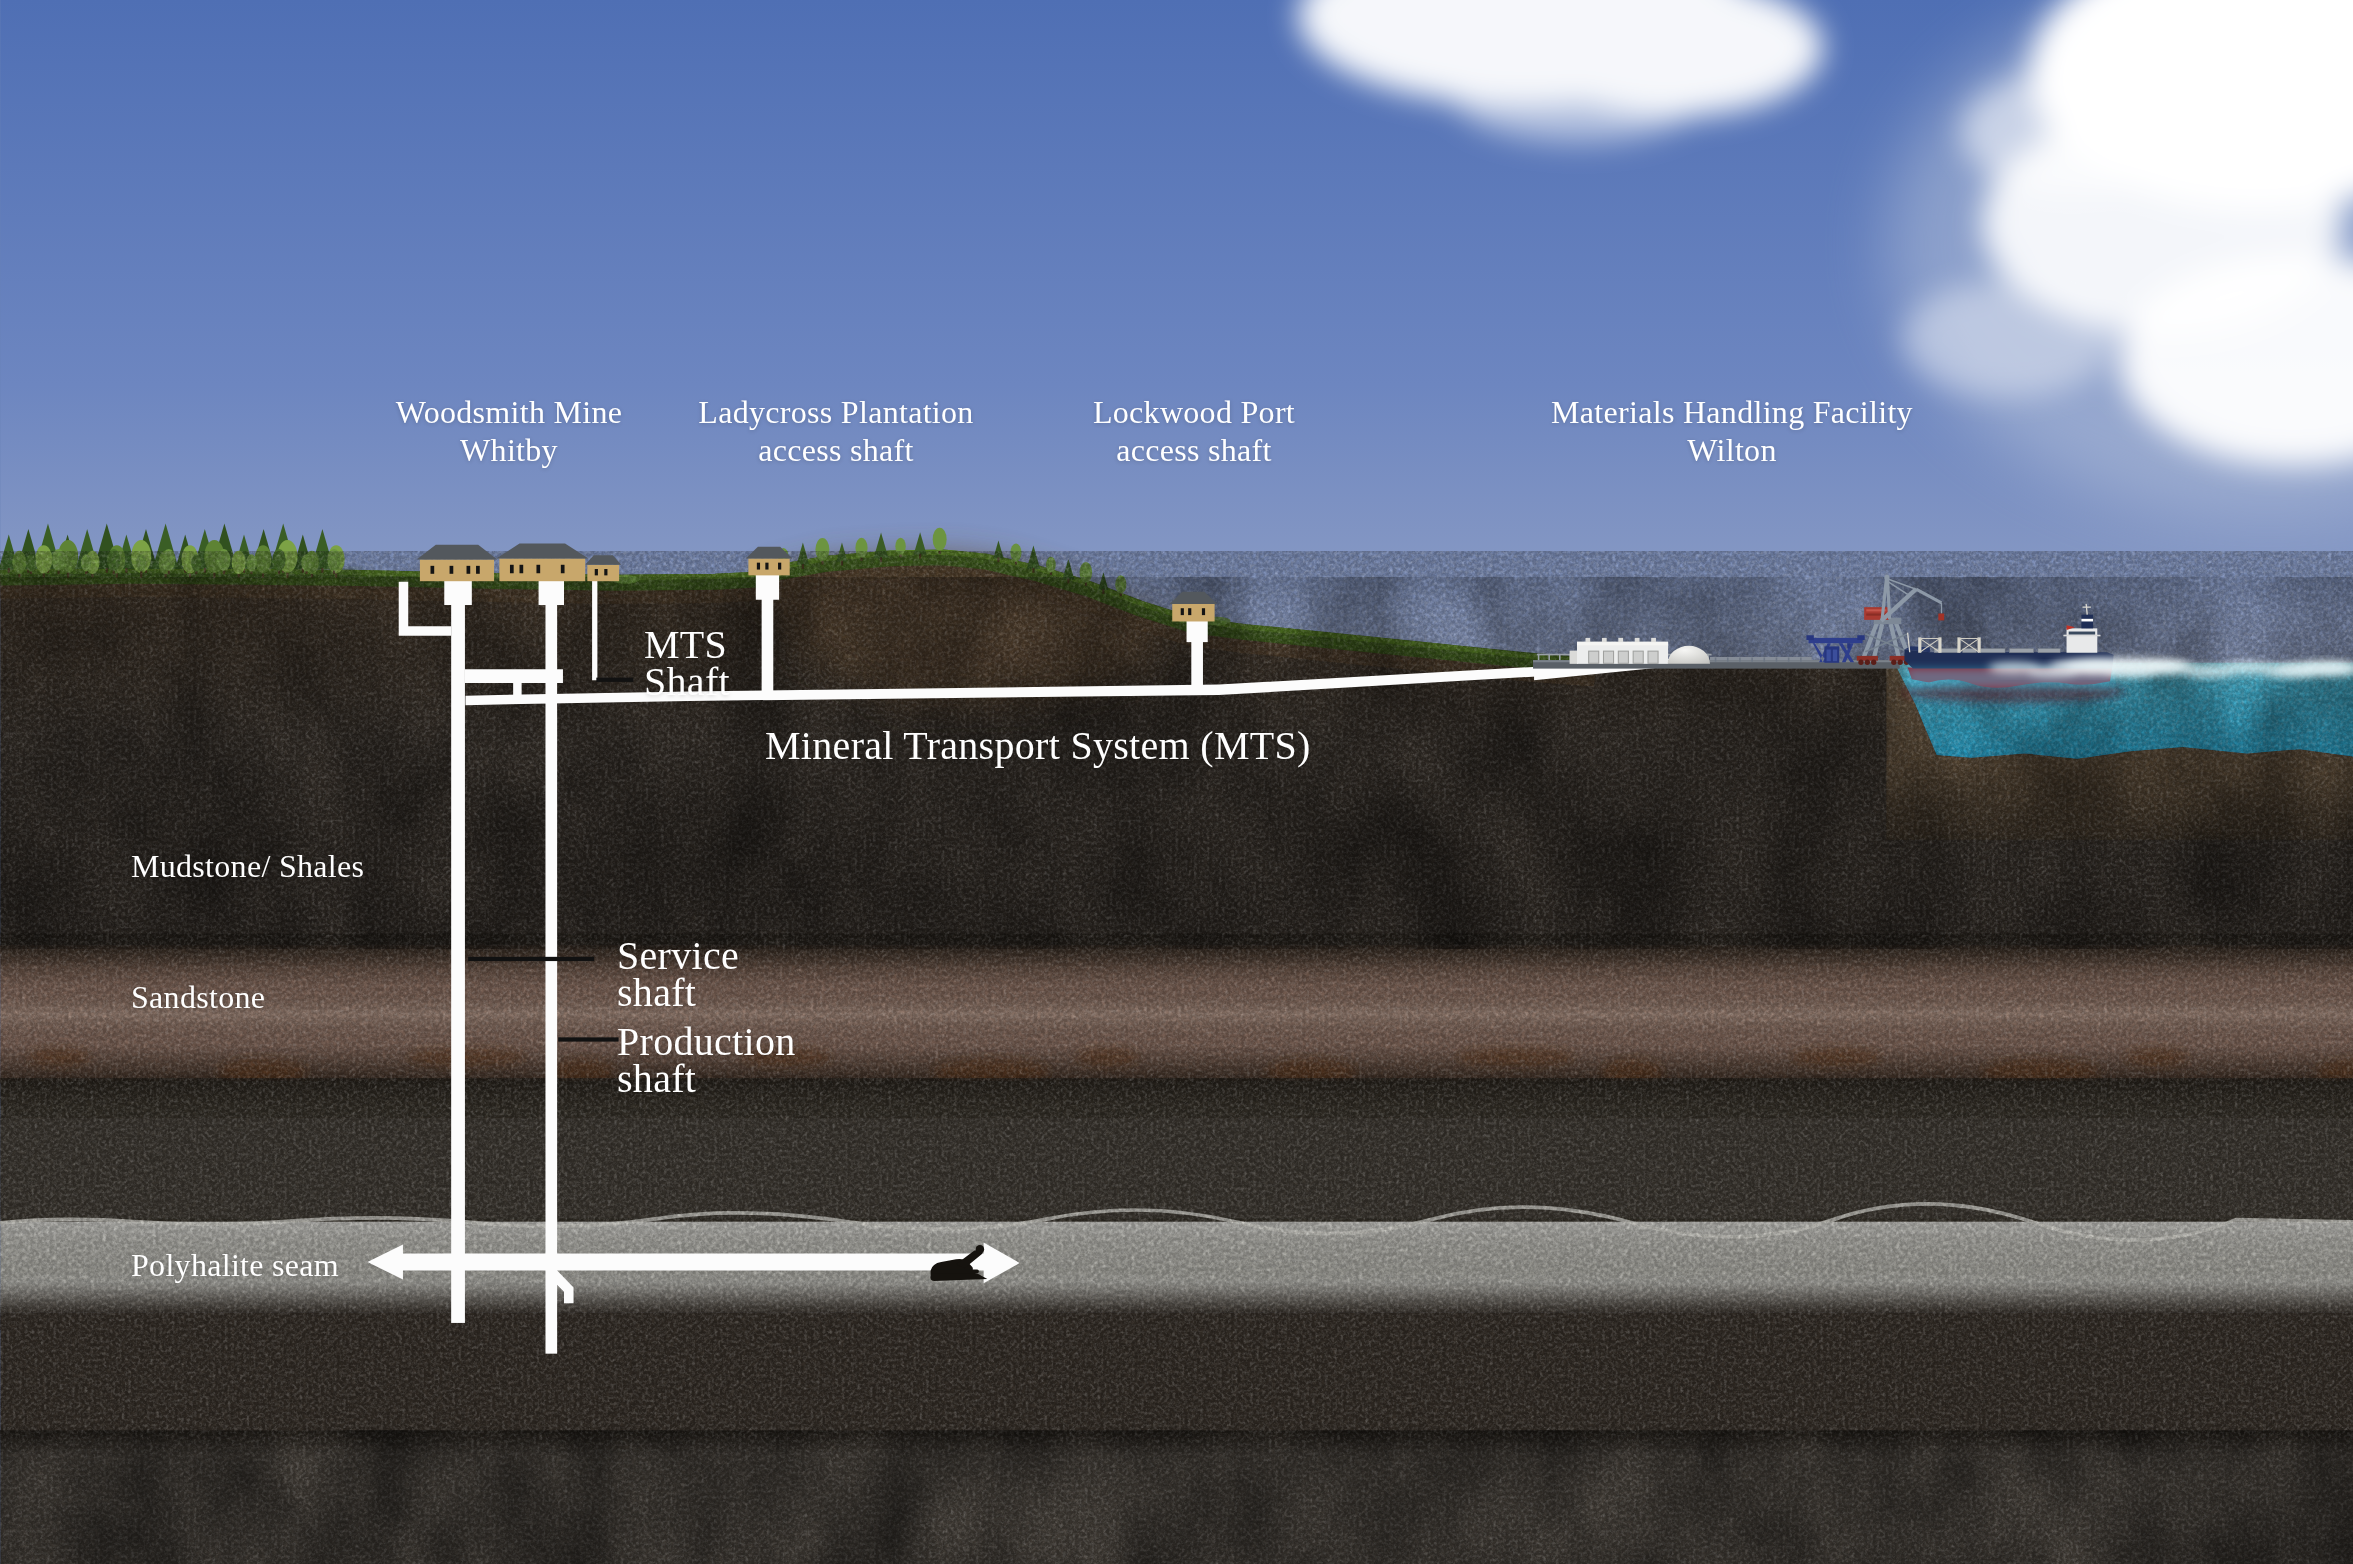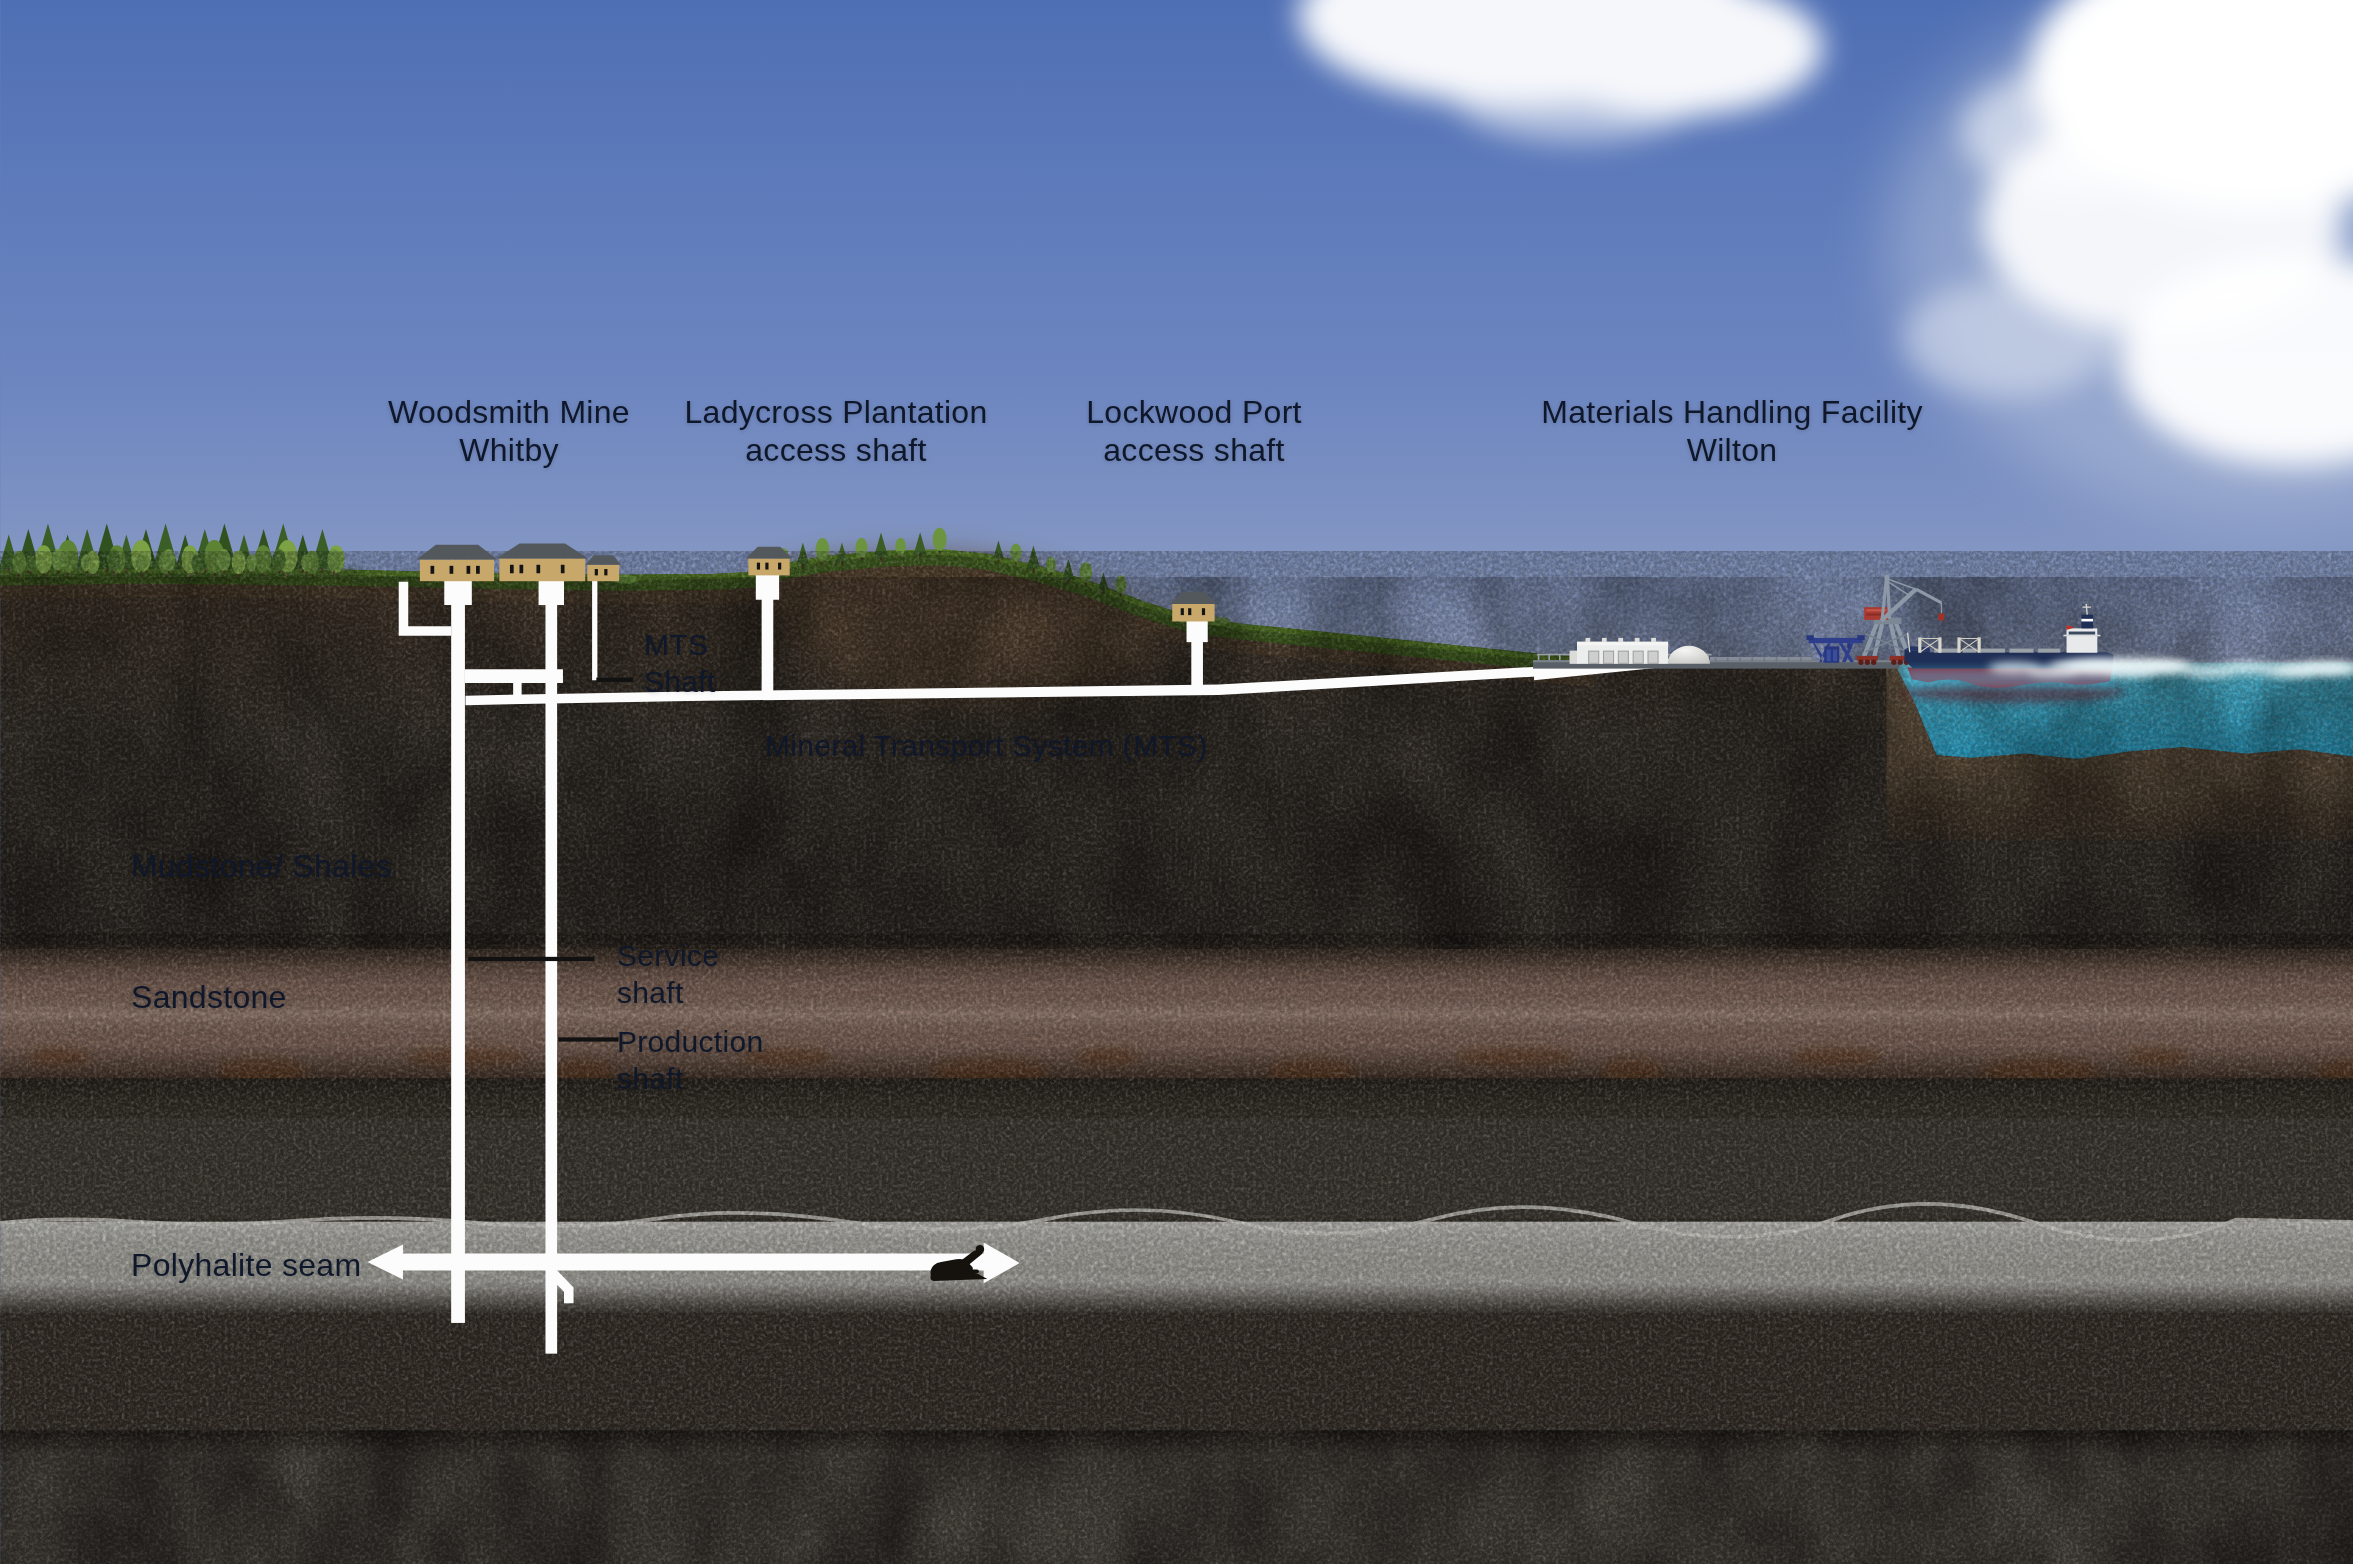--- a/index.html
+++ b/index.html
@@ -1,23 +1,23 @@
 <!DOCTYPE html>
 <html style="font-size:8.5px"><head>
 <meta charset="utf-8">
 <style>
   html,body{margin:0;padding:0;background:#222;}
   .stage{position:relative;width:2354px;height:1564px;overflow:hidden;background:#6781b5;
          font-family:"Liberation Sans",sans-serif;}
   .stage svg{position:absolute;left:0;top:0;}
-  .lbl{position:absolute;color:#0f172a;font-size:32px;line-height:38px;font-weight:400;
-       letter-spacing:0.3px;white-space:nowrap;text-shadow:0 1.1px 4.2px rgba(0,0,0,.18);}
+  .lbl{position:absolute;color:#ffffff;font-size:32px;line-height:38px;font-weight:400;
+       letter-spacing:0.3px;white-space:nowrap;text-shadow:0 1.1px 4.2px rgba(0,0,0,.18);font-family:Liberation Serif, serif;}
   .lbl.center{transform:translateX(-50%);text-align:center;}
   .lbl .ln{display:block;}
-  .lbl.small{font-size:30px;line-height:37px;}
+  .lbl.small{font-size:40px;line-height:37px;}
 </style>
 </head>
 <body>
 
 <div class="stage">
 
 <svg id="scene" width="2354" height="1564" viewBox="0 0 4442 2952">
   <defs>
     <linearGradient id="skyG" x1="0" y1="0" x2="0" y2="1">
       <stop offset="0" stop-color="#4f6fb4"></stop>

